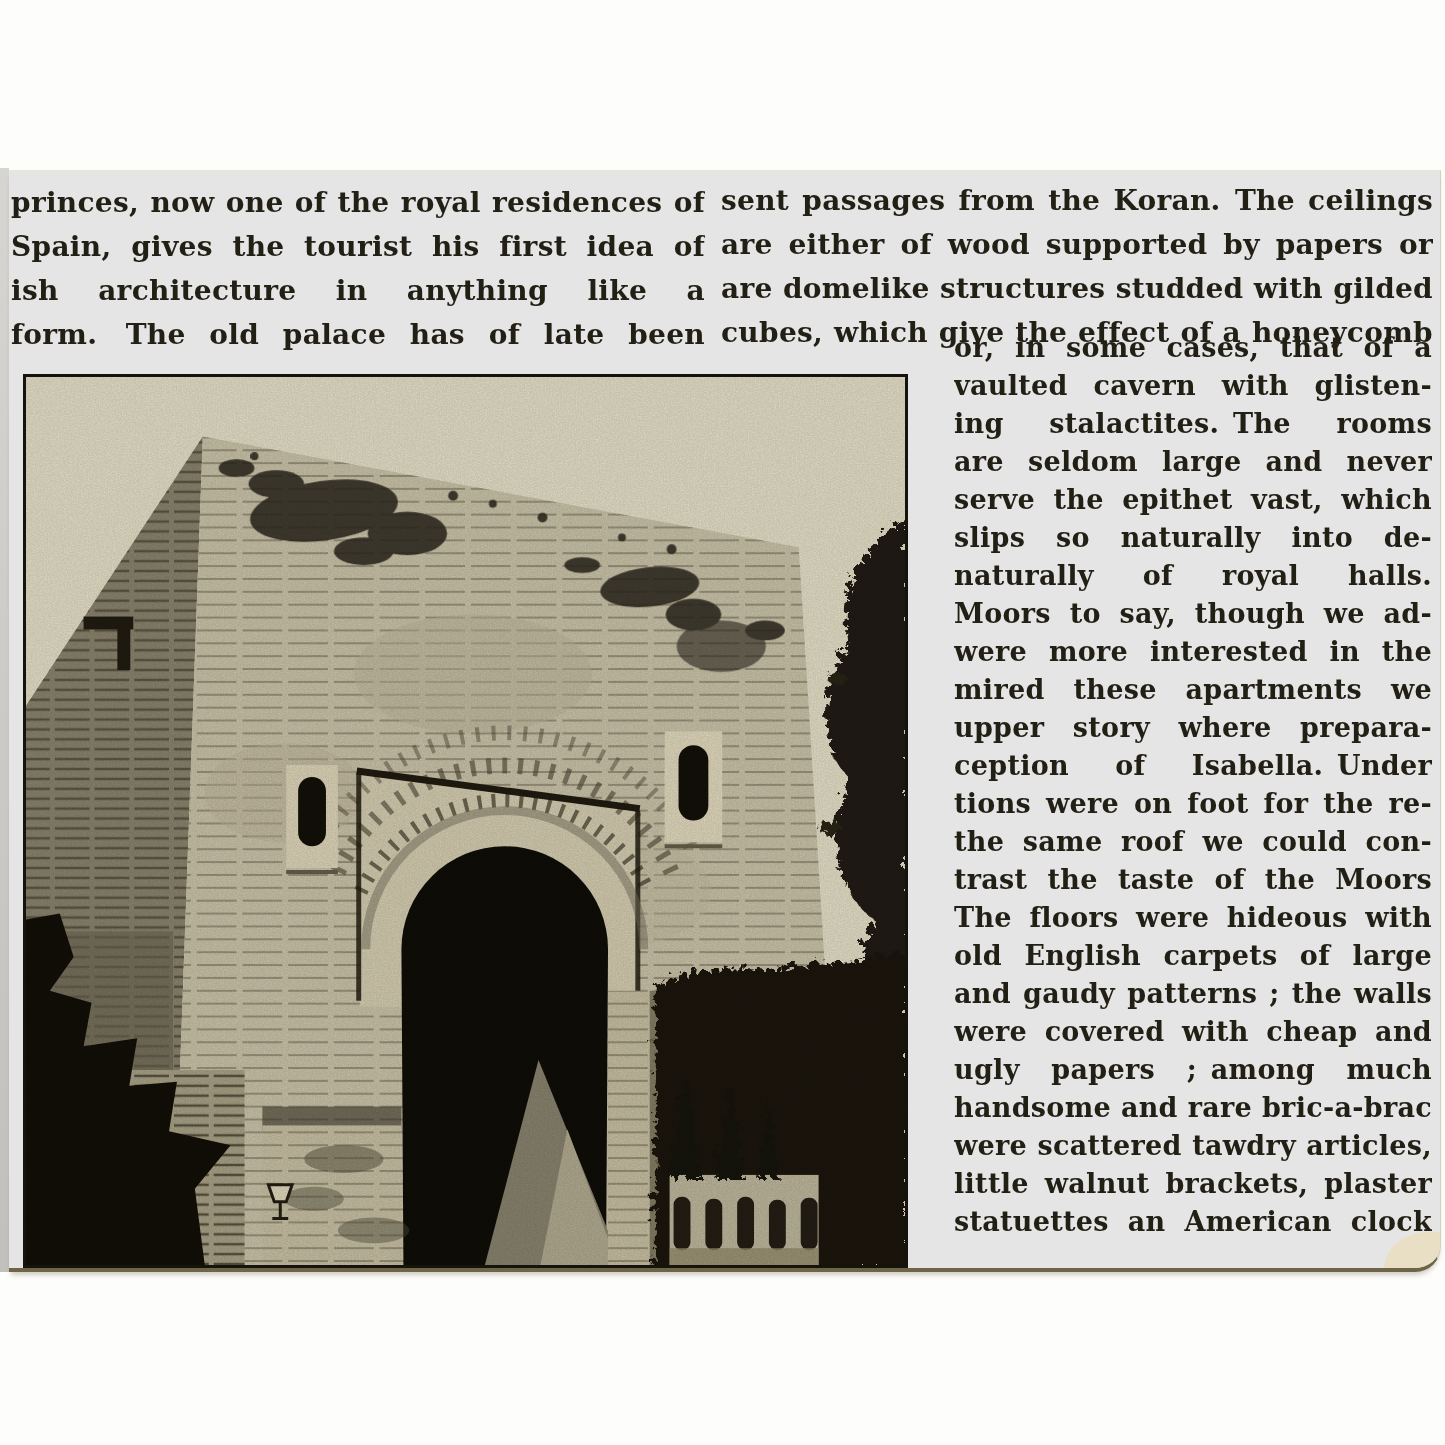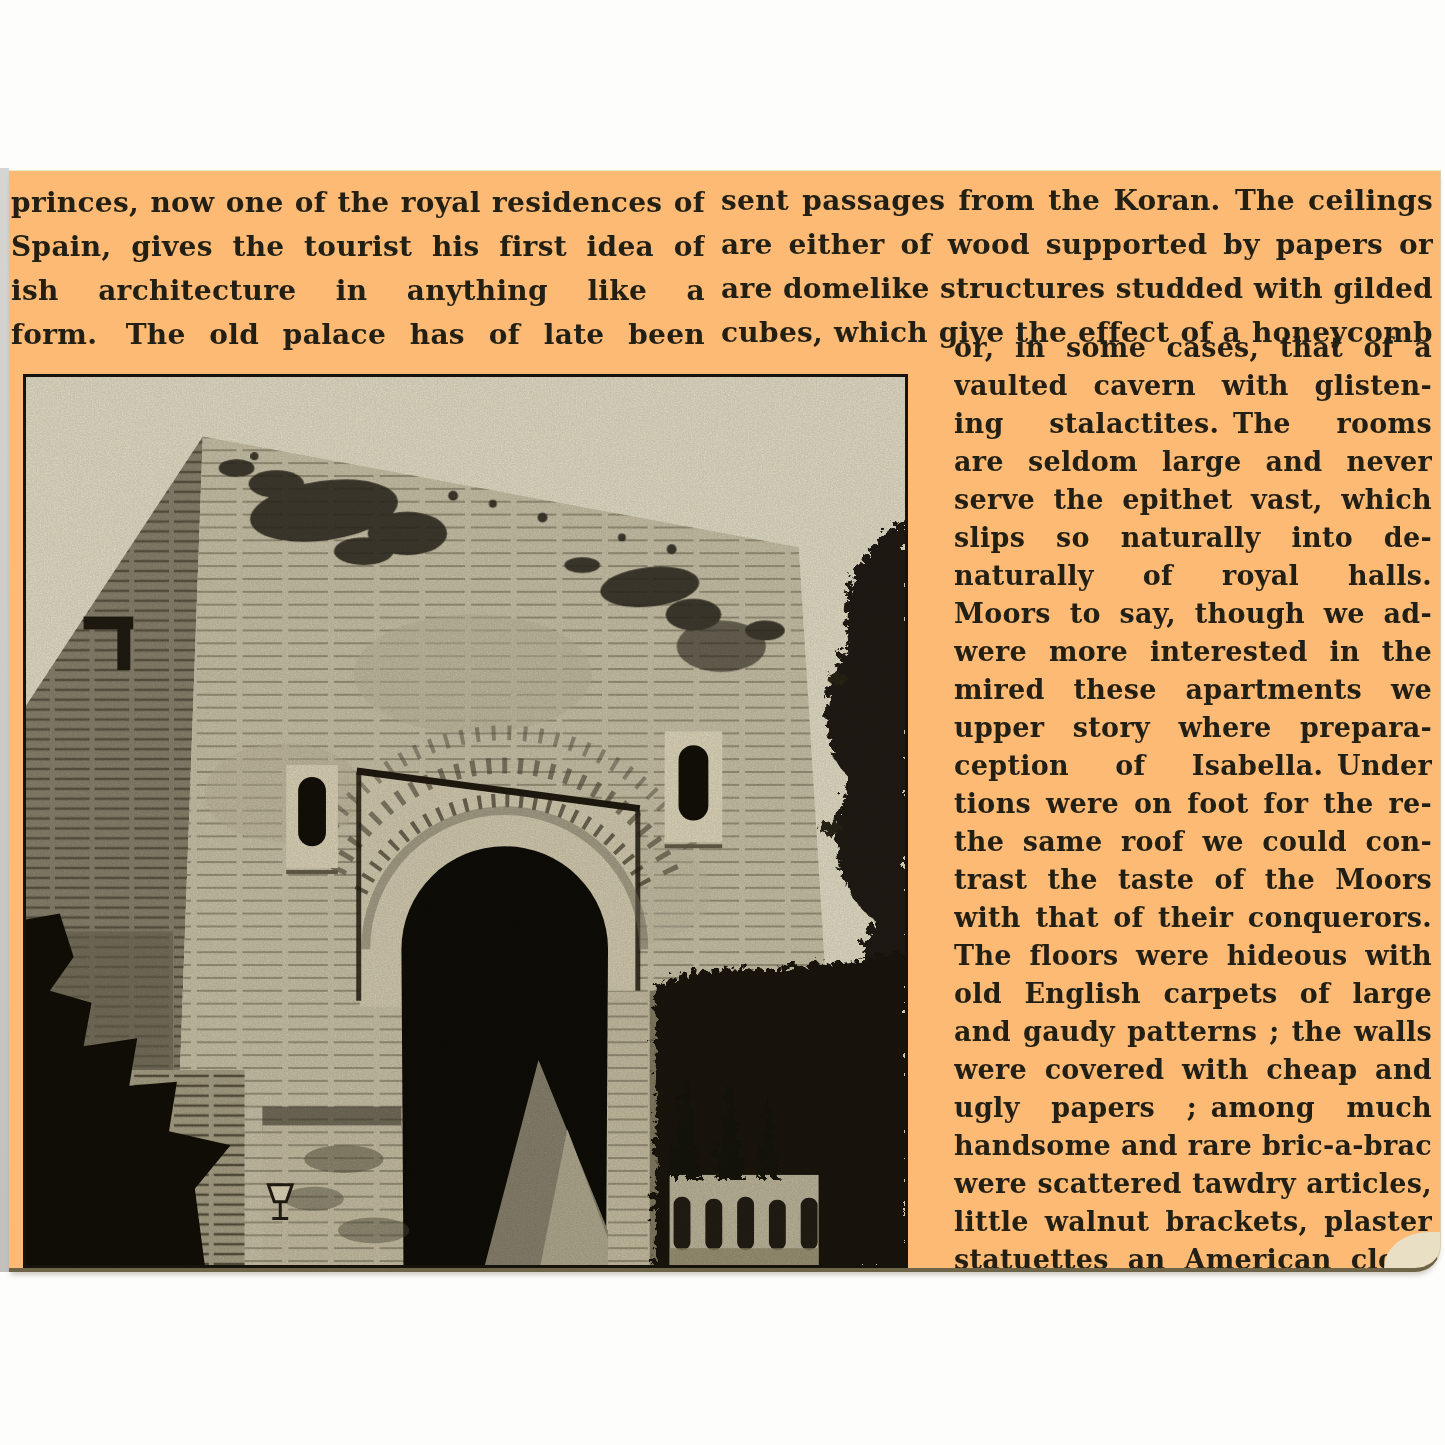--- a/index.html
+++ b/index.html
@@ -3,21 +3,21 @@
 <meta charset="utf-8">
 <style>
   html,body{margin:0;padding:0;background:#ffffff;}
   .scene{position:relative;width:1445px;height:1445px;background:#fdfdfc;overflow:hidden;
          font-family:"DejaVu Serif","Liberation Serif",serif;}
   
   .left-strip{position:absolute;left:0;top:168px;width:9px;height:1104px;
               background:linear-gradient(180deg,#d6d5d1,#c1c0bc);}
   
   .paper{position:absolute;left:9px;top:170px;width:1431px;height:1097px;
-         background:#fdba74;
+         background:#e5e5e5;
          border-bottom:4px solid #6e6448;border-right:1px solid #d6cfb2;border-top:1px solid #ece6ca;
          border-bottom-right-radius:26px;
          box-shadow:0 5px 5px -2px rgba(90,80,45,.28);
          overflow:hidden;}
   .corner-tear{position:absolute;right:0;bottom:0;width:56px;height:36px;
                background:#e9dfc4;border-top-left-radius:80% 100%;}
   .col{position:absolute;color:#221f15;font-weight:bold;letter-spacing:.3px;}
   .ln{display:block;text-align:justify;text-align-last:justify;overflow:hidden;}
   .col-a{left:2px;top:10px;width:694px;font-size:28px;}
   .col-a .ln{height:44px;line-height:44px;}
@@ -60,21 +60,20 @@
       <span class="ln">slips so naturally into de-</span>
       <span class="ln">naturally of royal halls.</span>
       <span class="ln">Moors to say, though we ad-</span>
       <span class="ln">were more interested in the</span>
       <span class="ln">mired these apartments we</span>
       <span class="ln">upper story where prepara-</span>
       <span class="ln">ception of Isabella. Under</span>
       <span class="ln">tions were on foot for the re-</span>
       <span class="ln">the same roof we could con-</span>
       <span class="ln">trast the taste of the Moors</span>
-      <span class="ln">with that of their conquerors.</span>
       <span class="ln">The floors were hideous with</span>
       <span class="ln">old English carpets of large</span>
       <span class="ln">and gaudy patterns ; the walls</span>
       <span class="ln">were covered with cheap and</span>
       <span class="ln">ugly papers ; among much</span>
       <span class="ln">handsome and rare bric-a-brac</span>
       <span class="ln">were scattered tawdry articles,</span>
       <span class="ln">little walnut brackets, plaster</span>
       <span class="ln">statuettes an American clock</span>
     </div>

